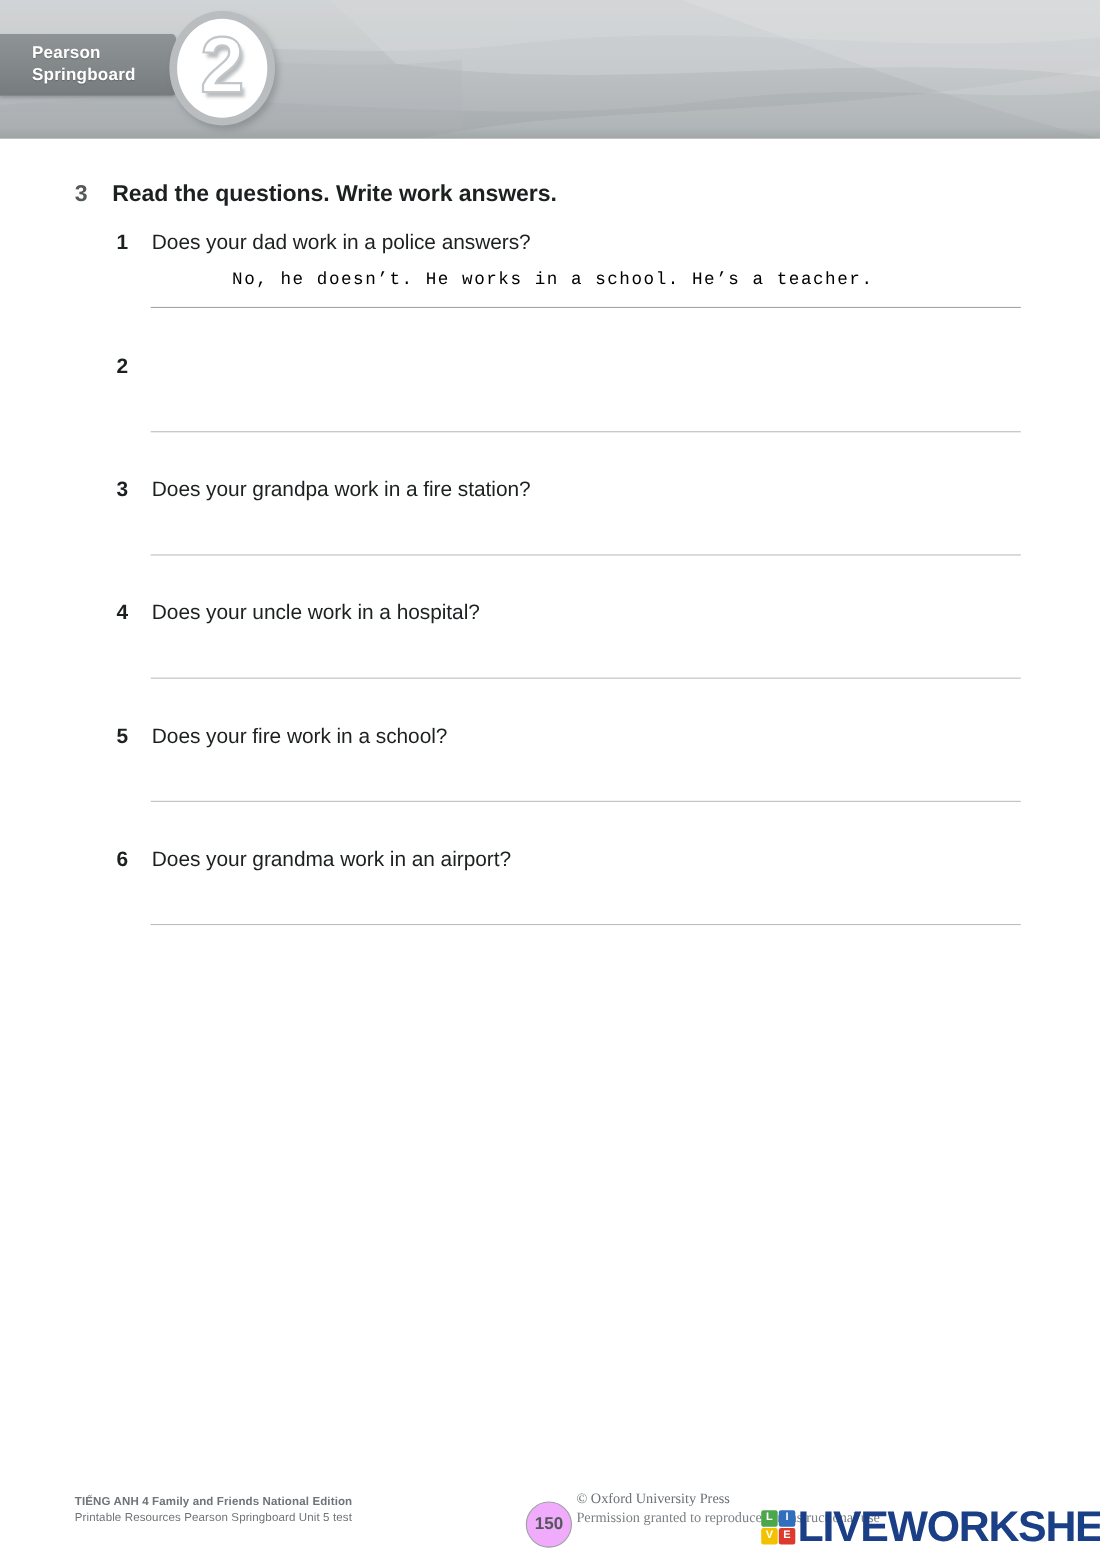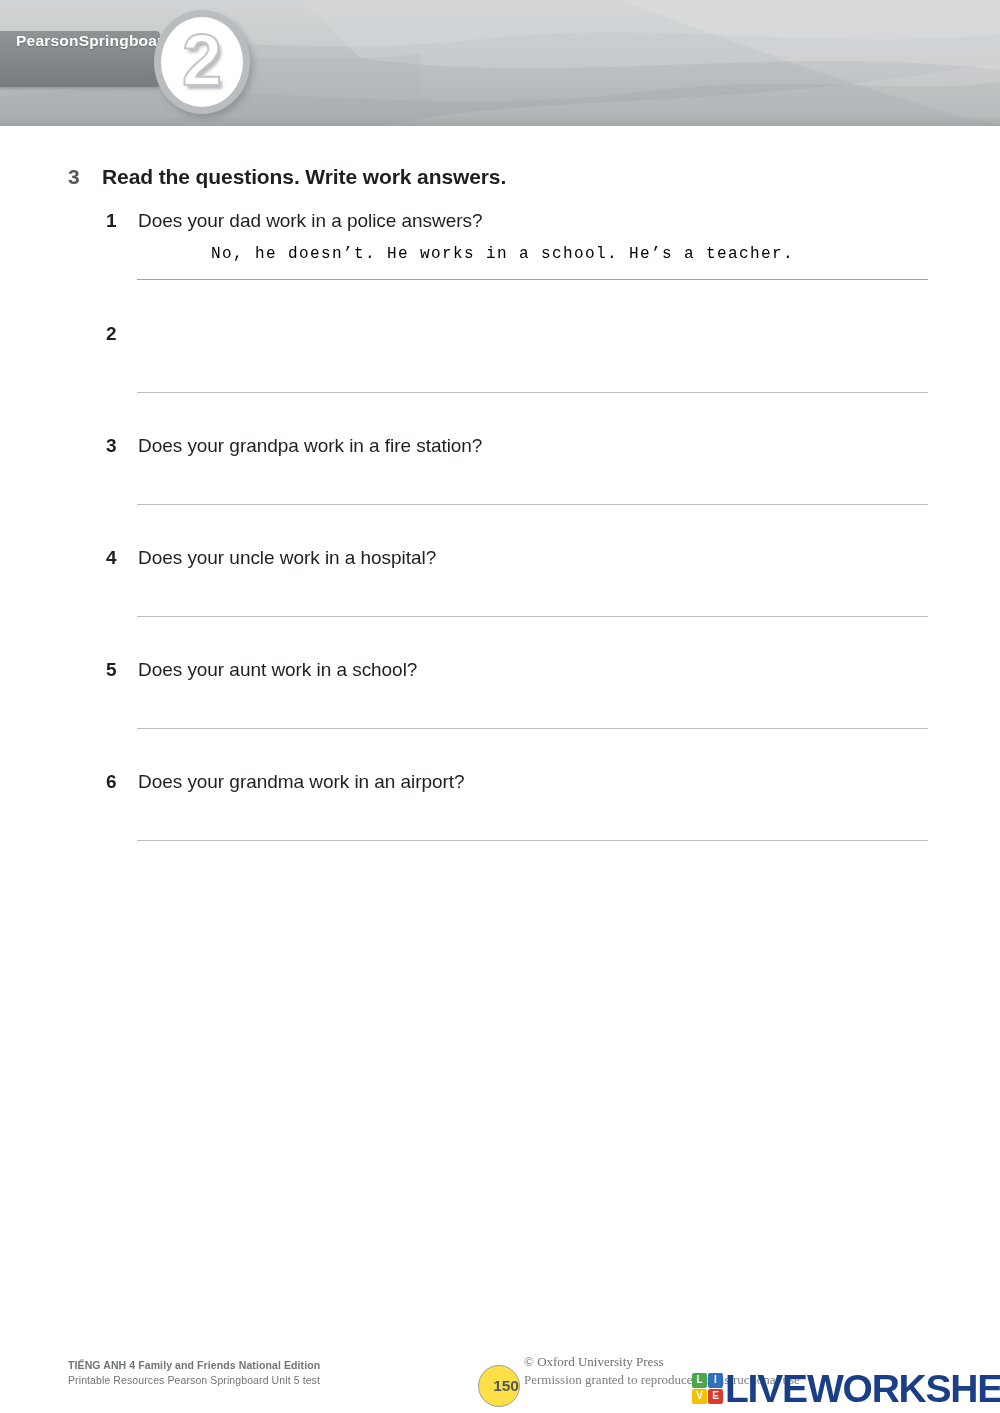--- a/index.html
+++ b/index.html
@@ -20,21 +20,21 @@
   .header-waves { position:absolute; inset:0; }
   .header-bottomfade {
     position:absolute; left:0; bottom:0; width:100%; height:10px;
     background:linear-gradient(180deg,rgba(160,165,168,0) 0%,rgba(150,155,158,.55) 100%);
   }
 
   .pearson-tab {
     position:absolute; left:0; top:31px; width:160px; height:56px;
     background:linear-gradient(180deg,#8e9396 0%,#82878a 55%,#767b7e 100%);
     border-top-right-radius:4px; border-bottom-right-radius:4px;
-    display:flex; flex-direction:row; justify-content:center;
+    display:flex; flex-direction:column; justify-content:center;
     padding-left:29px;
     box-shadow:0 2px 3px rgba(90,95,98,.35);
   }
   .pearson-tab span {
     color:#ffffff; font-weight:bold; font-size:15.5px; line-height:20px;
     letter-spacing:.2px; text-shadow:0 1px 1px rgba(70,75,78,.5);
   }
 
   .badge-wrap { position:absolute; left:152px; top:8px; width:104px; height:110px; }
   .badge-oval {
@@ -96,22 +96,22 @@
   
   .footer { position:absolute; left:0; top:1340px; width:936px; height:73px; }
   .footer-left {
     position:absolute; left:68px; top:18px;
     font-size:10.5px; color:#6f7477; line-height:15px; letter-spacing:.1px;
   }
   .footer-left .l1 { font-weight:bold; }
   .pagenum-wrap {
     position:absolute; left:478px; top:25px;
     width:42px; height:42px; border-radius:50%;
-    border:1.8px solid #9ba0a3; background:#fde047;
-    display:flex; align-items:center; justify-content:flex-end;
+    border:1.8px solid #9ba0a3; background:#f0abfc;
+    display:flex; align-items:center; justify-content:center;
   }
   .pagenum { font-size:15.5px; font-weight:bold; color:#54585a; }
   .footer-right {
     position:absolute; right:12px; top:13px; width:400px;
     text-align:left;
     font-family:"Liberation Serif", serif;
     font-size:13px; color:#6b7074; line-height:18px;
   }
   .footer-right .perm { color:#7b8084; }
 
@@ -207,21 +207,21 @@
           <span class="qnum">4</span>
           <span class="qtext">Does your uncle work in a hospital?</span>
         </div>
         <div class="anstext" style="top:35px;"></div>
         <div class="ansline light" style="top:69px;"></div>
       </div>
 
       <div class="qitem" style="top:533px;">
         <div class="qrow">
           <span class="qnum">5</span>
-          <span class="qtext">Does your aunt work in a school?</span>
+          <span class="qtext">Does your fire work in a school?</span>
         </div>
         <div class="anstext" style="top:35px;"></div>
         <div class="ansline light" style="top:69px;"></div>
       </div>
 
       <div class="qitem" style="top:645px;">
         <div class="qrow">
           <span class="qnum">6</span>
           <span class="qtext">Does your grandma work in an airport?</span>
         </div>

